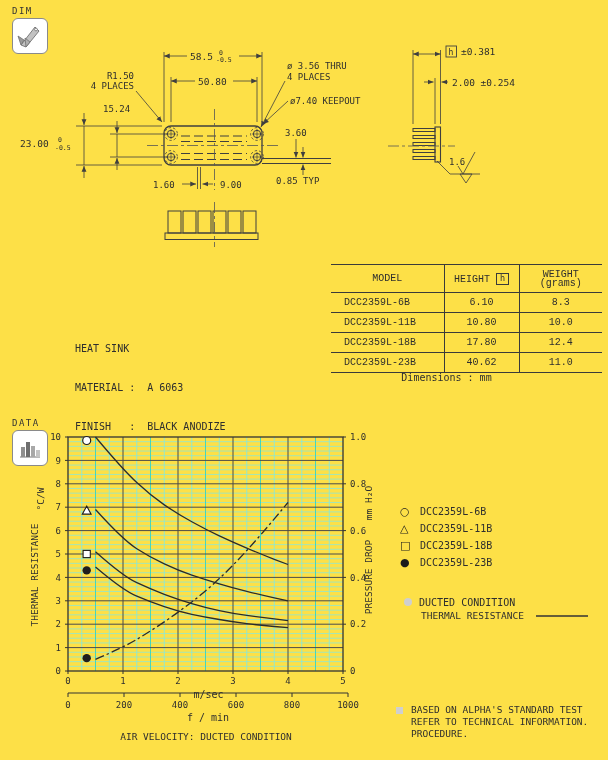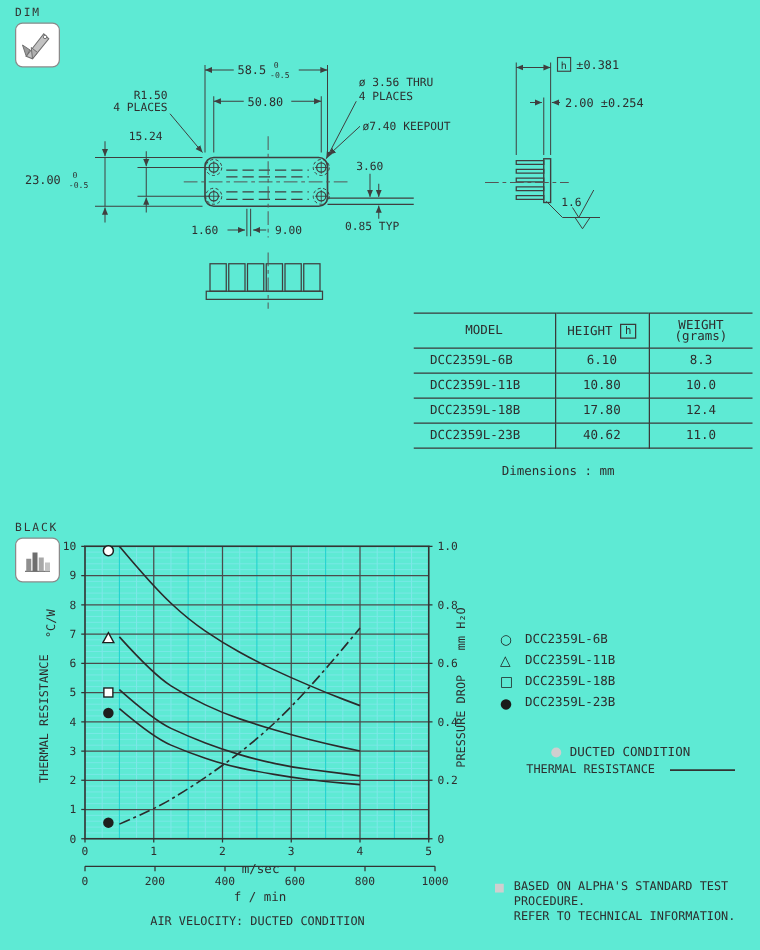--- a/index.html
+++ b/index.html
@@ -1,44 +1,44 @@
 <!DOCTYPE html>
 <html><head>
 <meta charset="utf-8">
 <style>
   html,body{margin:0;padding:0;background:#ffffff;}
-  #page{position:relative;width:608px;height:760px;background:#5eead4;overflow:hidden;
+  #page{position:relative;width:608px;height:760px;background:#fde047;overflow:hidden;
         font-family:"DejaVu Sans Mono",monospace;color:#2e2e2e;}
   .abs{position:absolute;}
   .icon-label{font-size:9px;letter-spacing:1.5px;color:#333;font-family:"DejaVu Sans Mono",monospace;}
   .icon-box{width:34px;height:34px;border:1.5px solid #8a8a8a;border-radius:6px;
             display:flex;align-items:center;justify-content:center;background:#fff;}
   
   #material-note{left:75px;top:316px;font-size:10px;line-height:13px;white-space:pre;}
   
-  #table-wrap{left:331px;top:250px;width:271px;}
+  #table-wrap{left:331px;top:264px;width:271px;font-family:Liberation Mono, monospace;}
   #spec-table{border-collapse:collapse;width:271px;border-top:1px solid #3a3a3a;}
   #spec-table th,#spec-table td{border-bottom:1px solid #3a3a3a;font-weight:normal;
        text-align:center;font-size:10px;padding:0;color:#2e2e2e;}
   #spec-table thead tr{height:28px;}
   #spec-table tbody tr{height:20px;}
   .col-sep{border-right:1px solid #3a3a3a;}
   .model-cell{text-align:left !important;padding-left:13px !important;}
   .h-box{display:inline-block;border:1px solid #3a3a3a;font-size:8.5px;line-height:10px;
          padding:0 3px;margin-left:6px;vertical-align:1px;}
   .sub{font-size:10px;display:block;line-height:8px;}
   #dims-footnote{left:331px;top:372px;width:271px;text-align:center;padding-right:40px;
                  font-size:10px;box-sizing:border-box;}
   
   #legend{left:400px;top:503px;}
   .lg-item{display:flex;align-items:center;height:17px;}
   .lg-marker{width:20px;font-size:11px;font-family:"DejaVu Sans",sans-serif;color:#1b1b1b;text-align:left;}
   .lg-label{font-size:10px;}
   #condition{left:404px;top:595px;}
-  .cond-head{display:flex;align-items:center;height:14px;justify-content:center;}
+  .cond-head{display:flex;align-items:center;height:14px;}
   .gray-dot{width:8px;height:8px;border-radius:50%;background:#cfcfcf;margin-right:7px;}
   .cond-row{display:flex;align-items:center;height:13px;margin-left:17px;}
   .cond-label{width:114px;font-size:9.5px;}
   #test-note{left:396px;top:704px;display:flex;}
   .gray-sq{width:7px;height:7px;background:#cfcfcf;margin-top:3px;margin-right:8px;flex:none;}
   .note-lines{font-size:9.5px;line-height:12px;}
   svg text{font-family:"DejaVu Sans Mono",monospace;fill:#2e2e2e;}
 </style>
 </head>
 <body>
@@ -208,20 +208,25 @@
       </g>
     </g>
     <g>
       <text x="451" y="55" font-size="8" text-anchor="middle">h</text>
       <text x="461" y="55" font-size="9.5">±0.381</text>
       <text x="452" y="85.5" font-size="9.5">2.00 ±0.254</text>
       <text x="449" y="165" font-size="9">1.6</text>
     </g>
   </svg>
 
+  <div class="abs" id="material-note">
+    <div>HEAT SINK</div>
+    <div>MATERIAL :  A 6063</div>
+    <div>FINISH   :  BLACK ANODIZE</div>
+  </div>
 
   <div class="abs" id="table-wrap">
     <table id="spec-table">
       <colgroup>
           <col style="width:113px">
           <col style="width:75px">
           <col style="width:83px">
         </colgroup>
       <thead>
         <tr>
@@ -255,21 +260,21 @@
           <td class="col-sep model-cell">DCC2359L-23B</td>
           <td class="col-sep">40.62</td>
           <td>11.0</td>
         </tr>
       </tbody>
     </table>
   </div>
   <div class="abs" id="dims-footnote">Dimensions : mm</div>
 
   <div class="abs" style="left:12px;top:418px;">
-    <div class="icon-label">BLACK</div>
+    <div class="icon-label">DATA</div>
     <div class="icon-box" style="margin-top:2px;">
       <svg width="26" height="26" viewBox="0 0 26 26">
         <line x1="3" y1="22" x2="23" y2="22" stroke="#777" stroke-width="1"></line>
         <rect x="4" y="12" width="4" height="10" fill="#8f8f8f"></rect>
         <rect x="9" y="7" width="4" height="15" fill="#6e6e6e"></rect>
         <rect x="14" y="11" width="4" height="11" fill="#a8a8a8"></rect>
         <rect x="19" y="15" width="4" height="7" fill="#c4c4c4"></rect>
       </svg>
     </div>
   </div>
@@ -451,18 +456,18 @@
       <svg width="54" height="8">
         <line x1="1" y1="4" x2="53" y2="4" stroke="#333" stroke-width="1.4"></line>
       </svg>
     </div>
   </div>
 
   <div class="abs" id="test-note">
     <span class="gray-sq"></span>
     <div class="note-lines">
       <div>BASED ON ALPHA'S STANDARD TEST</div>
+      <div>REFER TO TECHNICAL INFORMATION.</div>
       <div>PROCEDURE.</div>
-      <div>REFER TO TECHNICAL INFORMATION.</div>
     </div>
   </div>
 
 </div>
 
 </body></html>

